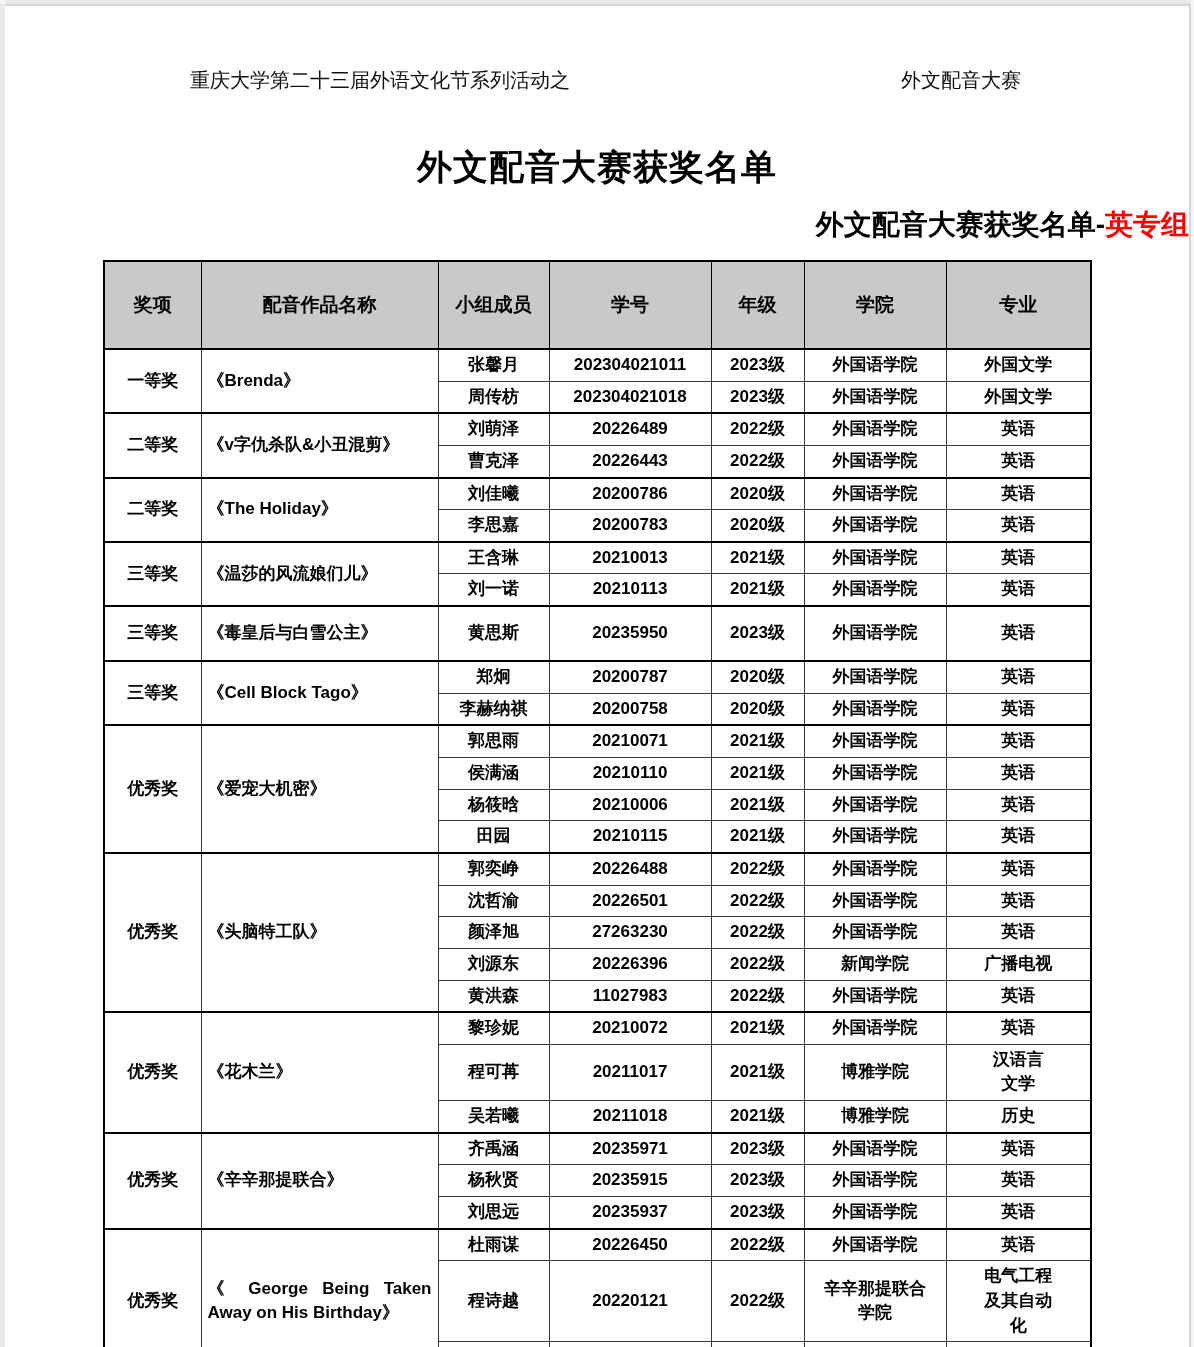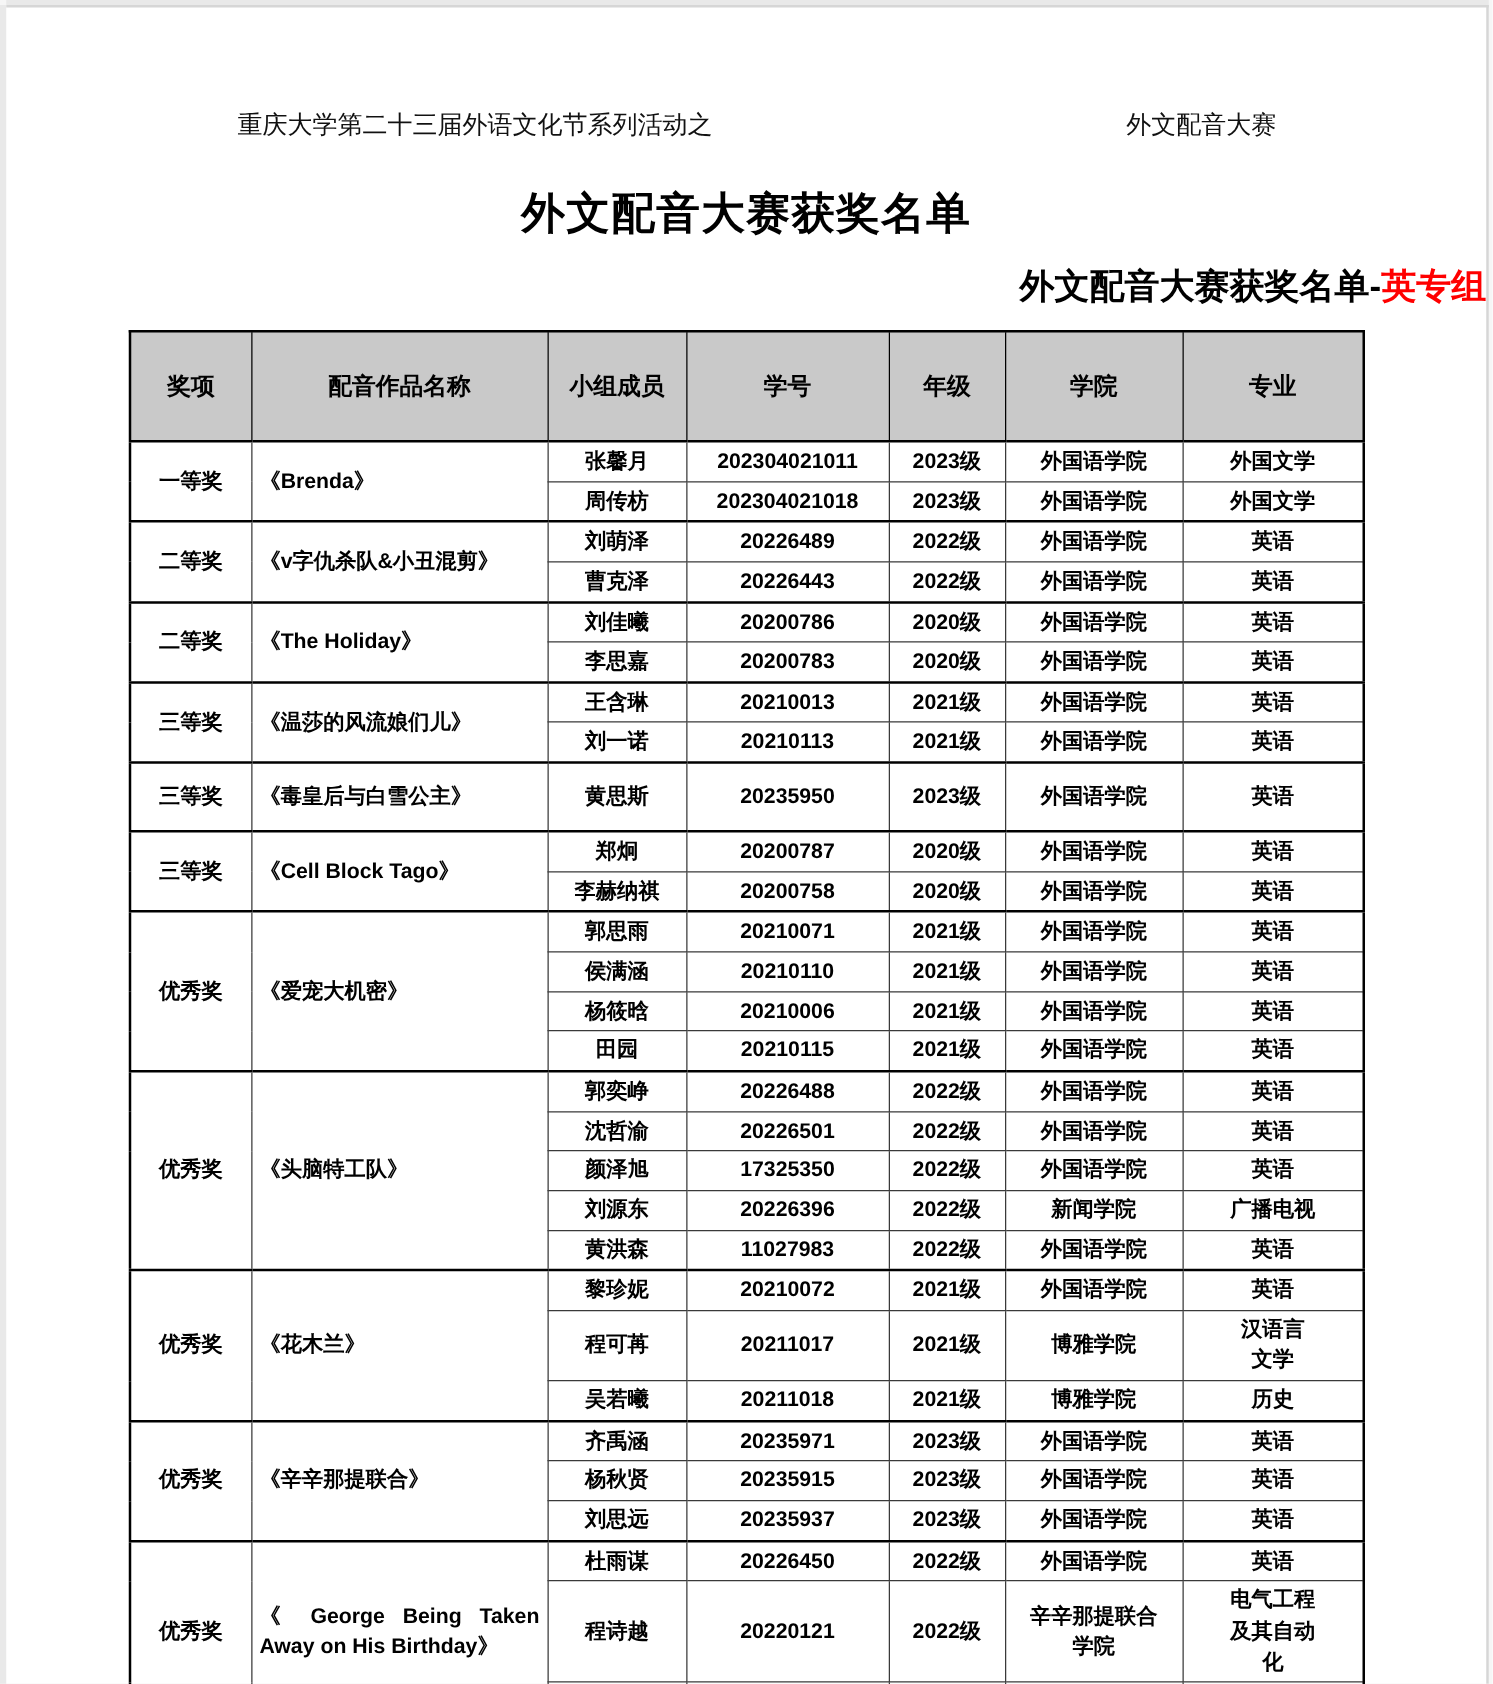--- a/index.html
+++ b/index.html
@@ -13,32 +13,32 @@
   .page {
     position: absolute;
     left: 5px; top: 4px;
     width: 1186px; height: 1343px;
     background: #ffffff;
     border-top: 2px solid #d6d6d6;
     border-right: 2px solid #d6d6d6;
     box-shadow: -5px 0 0 #e9e9e9, 0 -4px 0 #e9e9e9;
   }
   .doc-header {
-    padding-top: 82px;
+    padding-top: 62px;
     display: flex;
     justify-content: space-between;
     font-family: "Liberation Serif", "DejaVu Serif", serif;
     font-size: 20px;
     line-height: 24px;
     color: #111;
   }
   .doc-header .left  { margin-left: 185px; }
   .doc-header .right { margin-right: 168px; text-align: right; }
   .title {
-    margin-top: 40px;
+    margin-top: 56px;
     text-align: center;
     font-size: 35px;
     font-weight: bold;
     line-height: 37px;
     letter-spacing: 1px;
   }
   .subtitle {
     margin-top: 25px;
     text-align: right;
     font-size: 28px;
@@ -260,21 +260,21 @@
         </tr>
         <tr>
           <td>沈哲渝</td>
           <td>20226501</td>
           <td>2022级</td>
           <td>外国语学院</td>
           <td>英语</td>
         </tr>
         <tr>
           <td>颜泽旭</td>
-          <td>17325350</td>
+          <td>27263230</td>
           <td>2022级</td>
           <td>外国语学院</td>
           <td>英语</td>
         </tr>
         <tr>
           <td>刘源东</td>
           <td>20226396</td>
           <td>2022级</td>
           <td>新闻学院</td>
           <td>广播电视</td>

